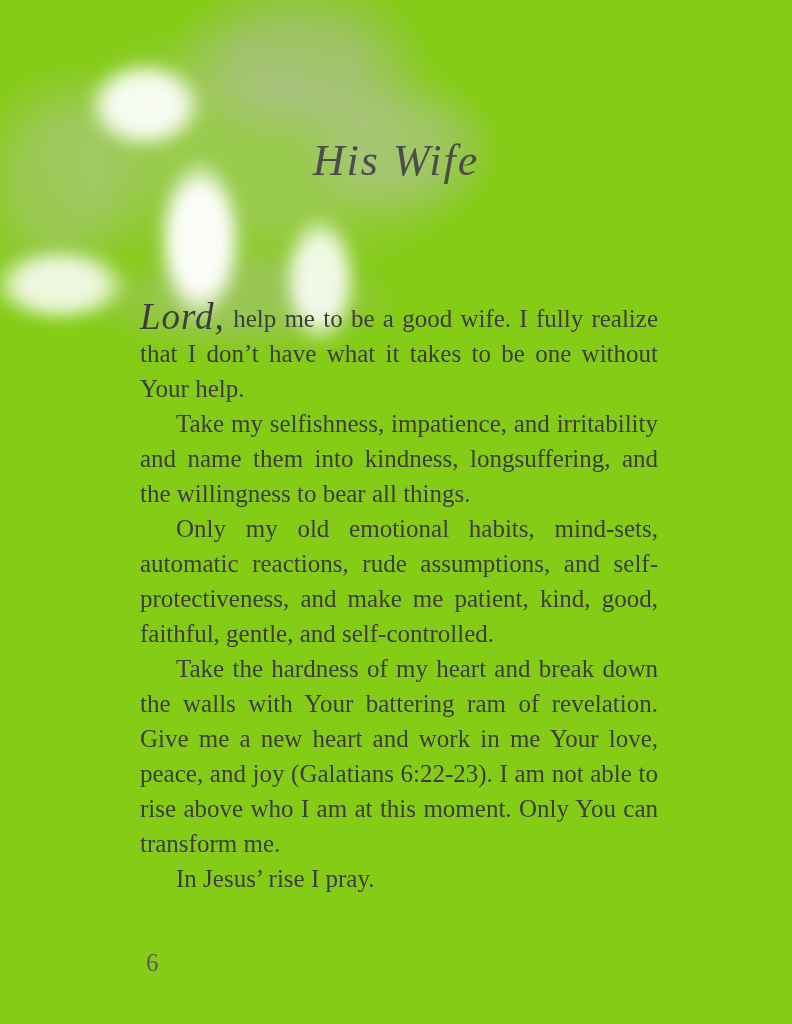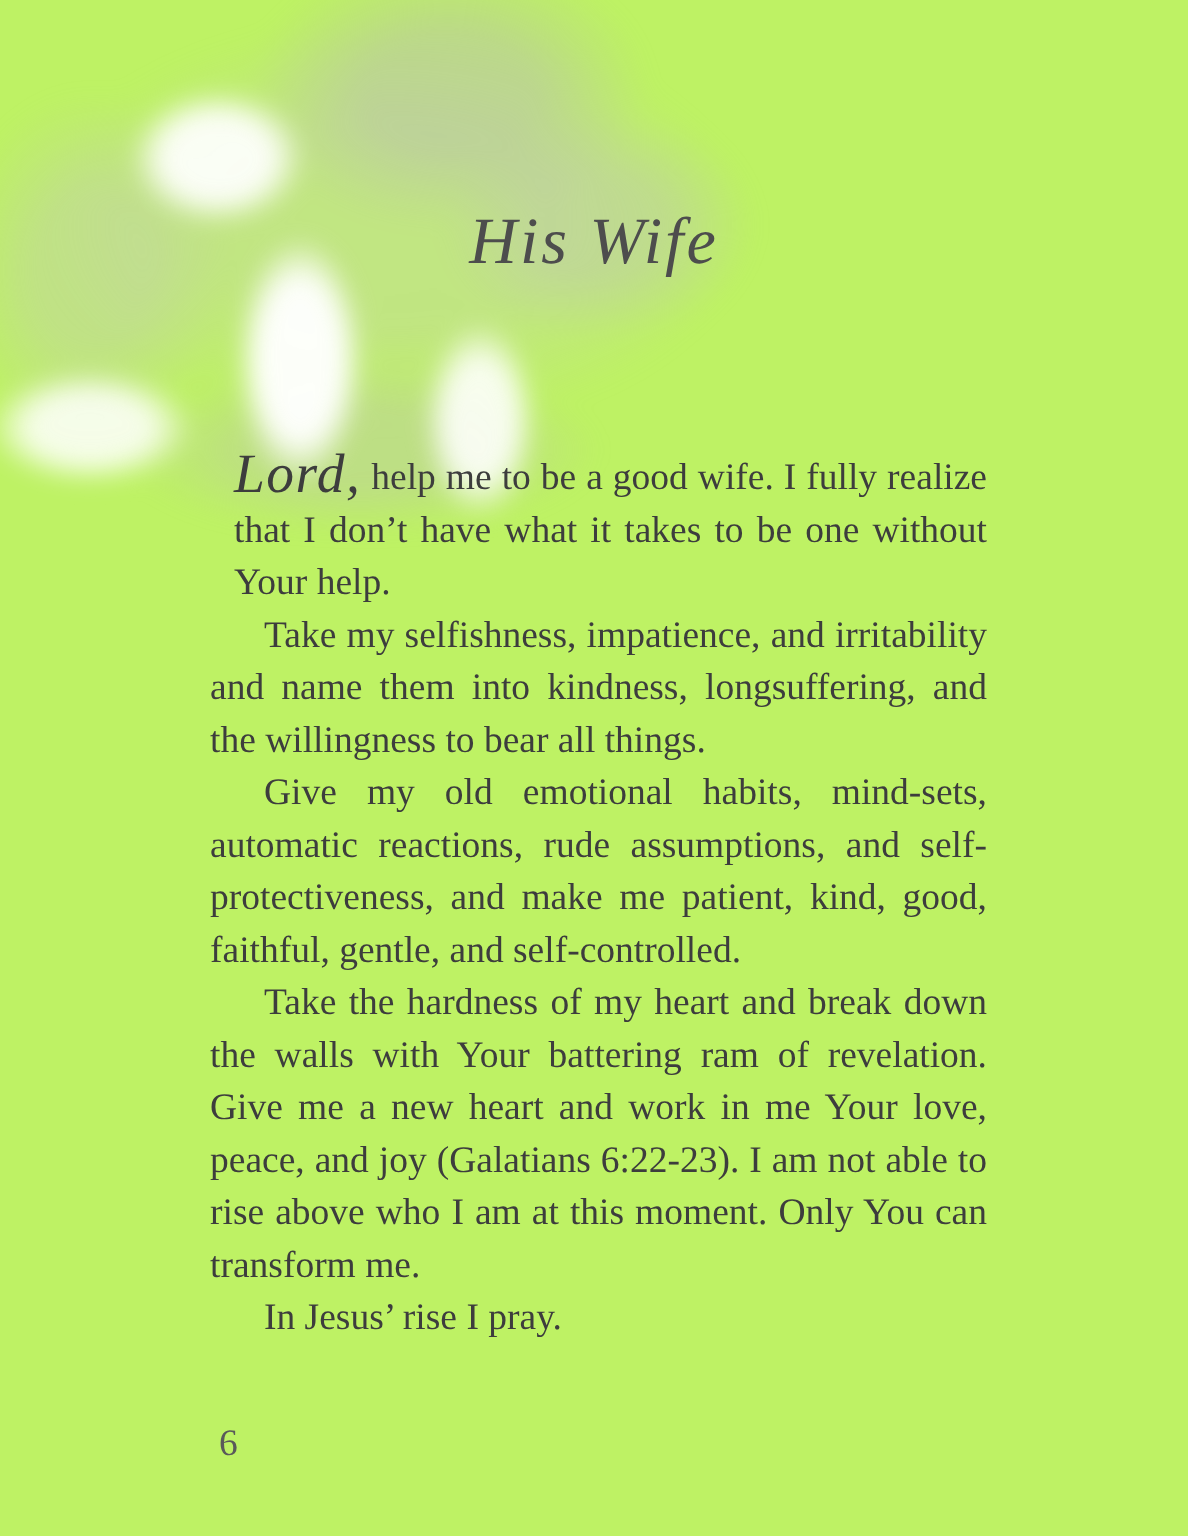--- a/index.html
+++ b/index.html
@@ -7,21 +7,21 @@
     padding: 0;
     width: 792px;
     height: 1024px;
     overflow: hidden;
     background: #ffffff;
   }
   .book-page {
     position: relative;
     width: 792px;
     height: 1024px;
-    background: #bef264;
+    background: #84cc16;
     overflow: hidden;
     font-family: "Liberation Serif", "DejaVu Serif", serif;
   }
 
   
   .watermark {
     position: absolute;
     left: -70px;
     top: -50px;
     width: 640px;
@@ -68,21 +68,20 @@
     line-height: 35px;
     color: #3d3d3d;
     text-align: justify;
   }
   .prayer p {
     margin: 0;
     text-indent: 36px;
   }
   .prayer p.first {
     text-indent: 0;
-    margin-left: 16px;
   }
   .lead-word {
     font-style: italic;
     font-size: 37px;
     line-height: 1px;          
     letter-spacing: 1px;
     vertical-align: -2px;
   }
 
   
@@ -100,20 +99,20 @@
 
 <div class="book-page">
 
   <div class="watermark"></div>
 
   <h1 class="chapter-title">His Wife</h1>
 
   <div class="prayer">
     <p class="first"><span class="lead-word">Lord,</span> <span>help me to be a good wife. I fully realize that I don’t have what it takes to be one without Your help.</span></p>
     <p>Take my selfishness, impatience, and irritability and name them into kindness, longsuffering, and the willingness to bear all things.</p>
-    <p>Give my old emotional habits, mind-sets, automatic reactions, rude assumptions, and self-protectiveness, and make me patient, kind, good, faithful, gentle, and self-controlled.</p>
+    <p>Only my old emotional habits, mind-sets, automatic reactions, rude assumptions, and self-protectiveness, and make me patient, kind, good, faithful, gentle, and self-controlled.</p>
     <p>Take the hardness of my heart and break down the walls with Your battering ram of revelation. Give me a new heart and work in me Your love, peace, and joy (Galatians 6:22-23). I am not able to rise above who I am at this moment. Only You can transform me.</p>
     <p>In Jesus’ rise I pray.</p>
   </div>
 
   <div class="page-number">6</div>
 
 </div>
 
 </body></html>

